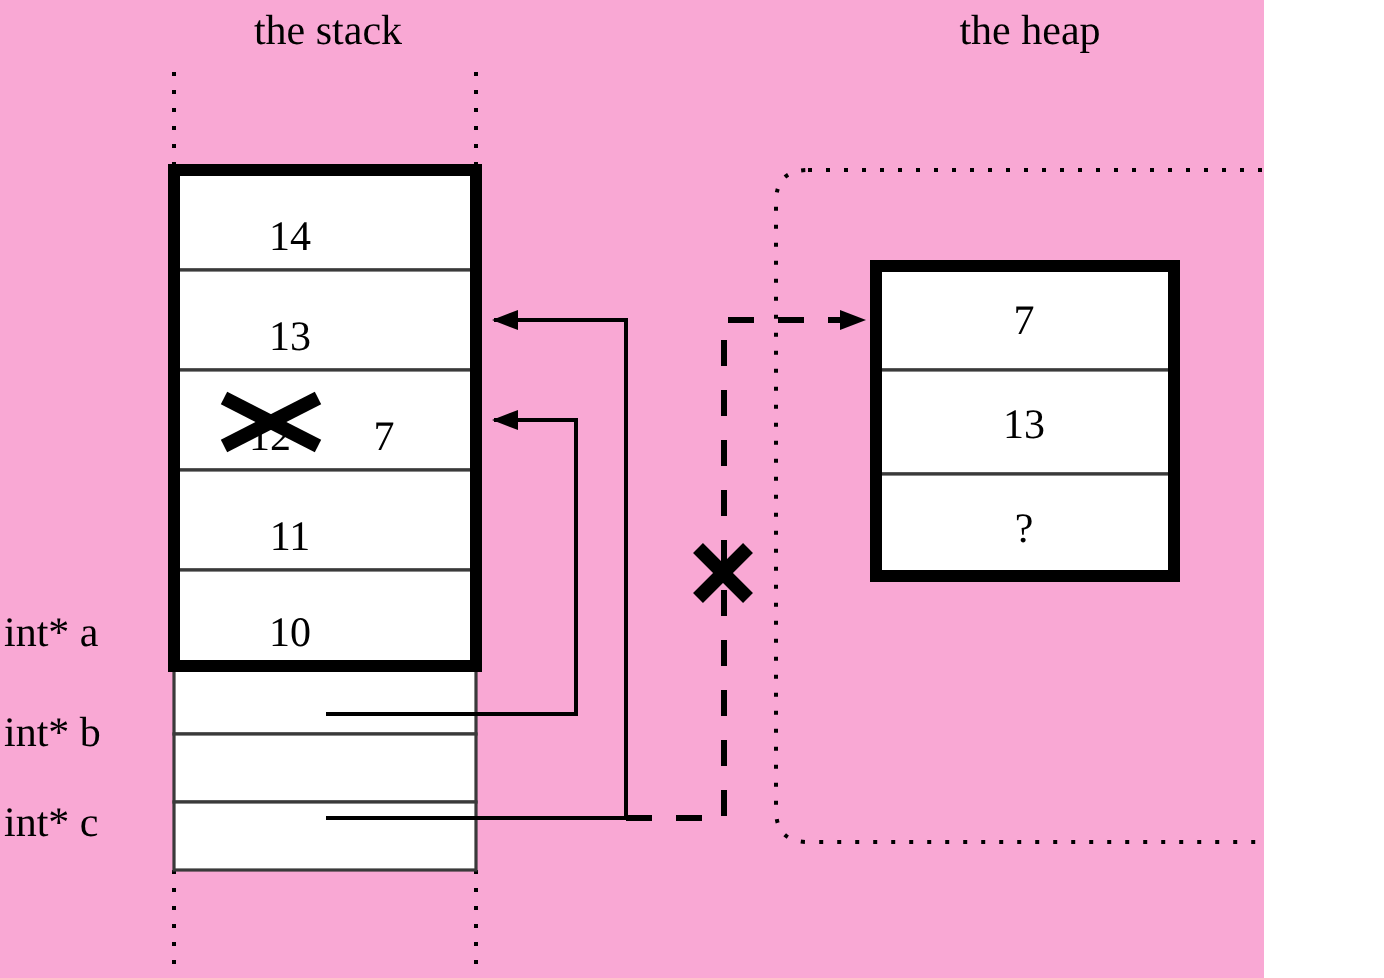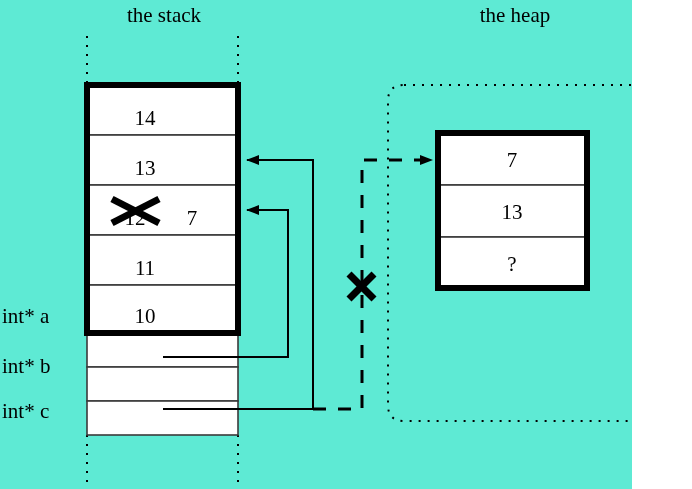--- a/index.html
+++ b/index.html
@@ -5,21 +5,21 @@
 <style>
   html, body {
     margin: 0;
     padding: 0;
     background: #ffffff;
   }
   #canvas-root {
     position: relative;
     width: 632px;
     height: 489px;
-    background: #5eead4;
+    background: #f9a8d4;
     font-family: "Liberation Serif", "DejaVu Serif", serif;
     overflow: hidden;
   }
   #diagram-svg {
     position: absolute;
     left: 0;
     top: 0;
     width: 692px;
     height: 489px;
   }

